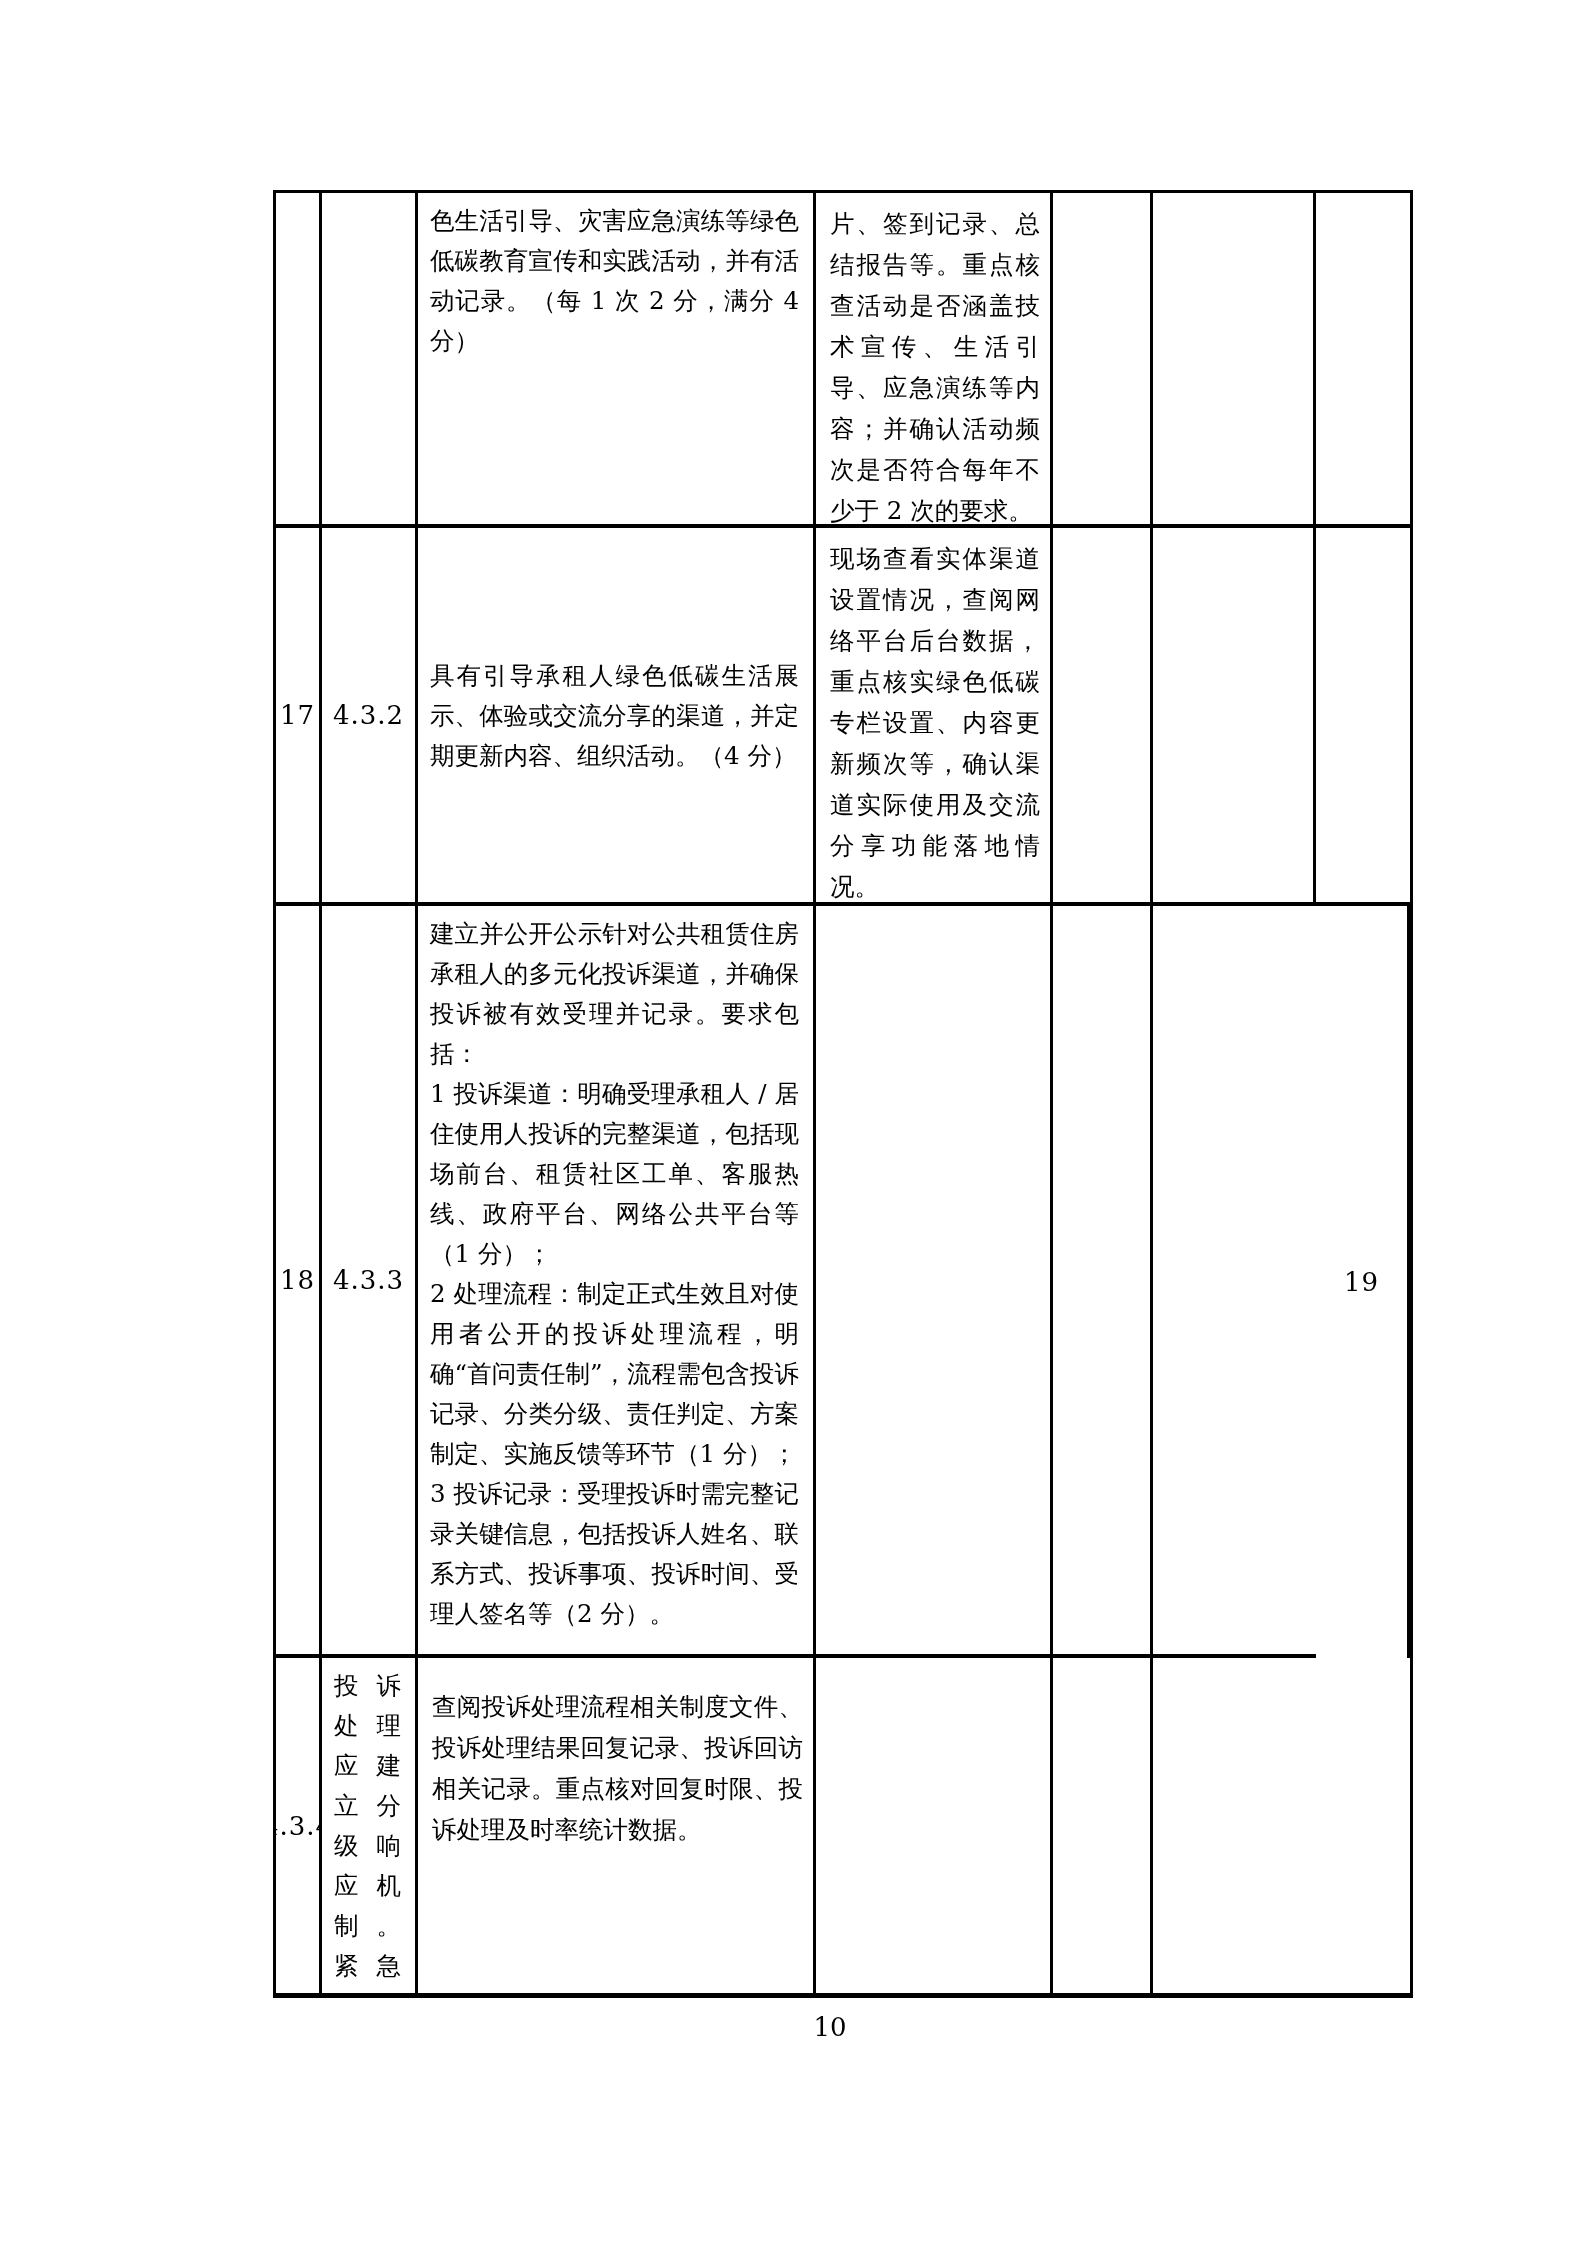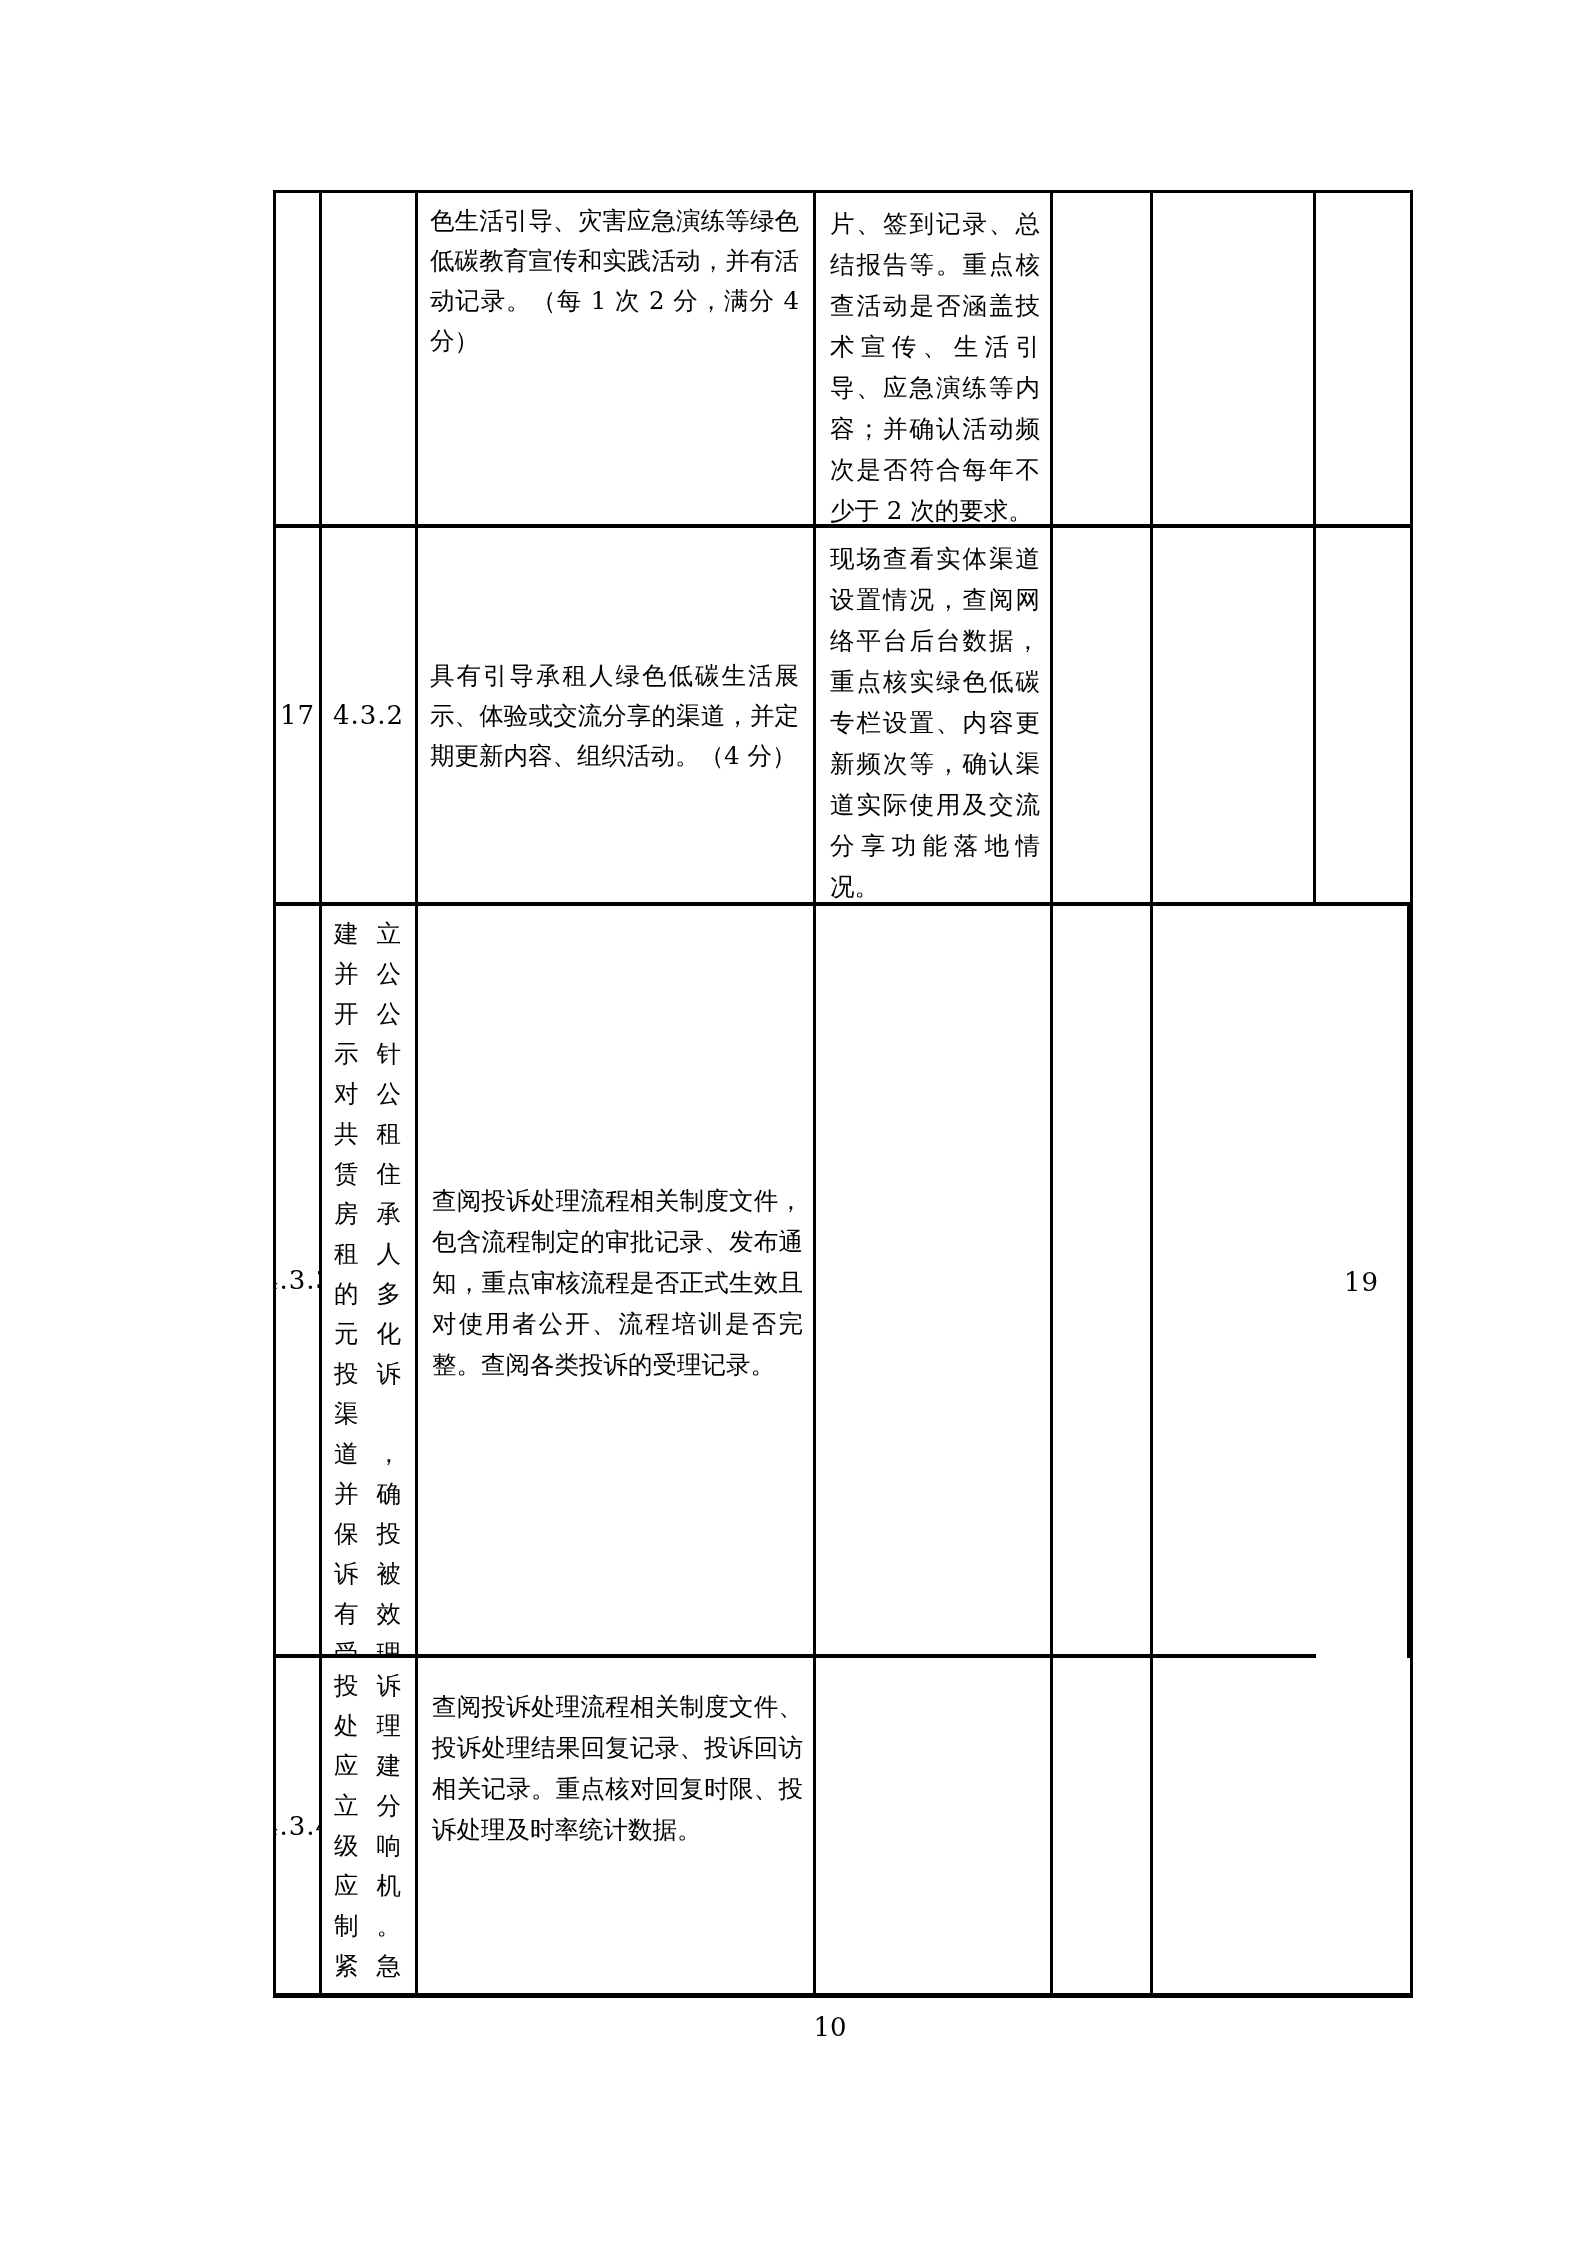--- a/index.html
+++ b/index.html
@@ -77,26 +77,26 @@
     <div class="cell last-col"></div>
 
     <div class="cell center num">17</div>
     <div class="cell center num">4.3.2</div>
     <div class="cell v-mid txt criteria">具有引导承租人绿色低碳生活展示、体验或交流分享的渠道，并定期更新内容、组织活动。（4 分）</div>
     <div class="cell v-top txt method">现场查看实体渠道设置情况，查阅网络平台后台数据，重点核实绿色低碳专栏设置、内容更新频次等，确认渠道实际使用及交流分享功能落地情况。</div>
     <div class="cell"></div>
     <div class="cell"></div>
     <div class="cell last-col"></div>
 
+    <div class="cell center num">18</div>
     <div class="cell center num">4.3.3</div>
     <div class="cell v-top txt criteria">建立并公开公示针对公共租赁住房承租人的多元化投诉渠道，并确保投诉被有效受理并记录。要求包括：
 1 投诉渠道：明确受理承租人 / 居住使用人投诉的完整渠道，包括现场前台、租赁社区工单、客服热线、政府平台、网络公共平台等（1 分）；
 2 处理流程：制定正式生效且对使用者公开的投诉处理流程，明确“首问责任制”，流程需包含投诉记录、分类分级、责任判定、方案制定、实施反馈等环节（1 分）；
 3 投诉记录：受理投诉时需完整记录关键信息，包括投诉人姓名、联系方式、投诉事项、投诉时间、受理人签名等（2 分）。</div>
-    <div class="cell v-mid txt method">查阅投诉处理流程相关制度文件，包含流程制定的审批记录、发布通知，重点审核流程是否正式生效且对使用者公开、流程培训是否完整。查阅各类投诉的受理记录。</div>
     <div class="cell"></div>
     <div class="cell"></div>
     <div class="cell last-col"></div>
 
     <div class="cell center num last-row">19</div>
     <div class="cell center num last-row">4.3.4</div>
     <div class="cell v-top txt criteria last-row">投诉处理应建立分级响应机制。紧急类投诉需立即响应，并按制度规定时限办结（1 分）；非紧急类投诉需在 5 个工作日内回复处理结果，无法即时解决的需按规定频率向投诉人反馈处理进度（1 分）。投诉处理及时率与回访率均应达到 100%。（2 分）</div>
     <div class="cell v-top txt method pad-more last-row">查阅投诉处理流程相关制度文件、投诉处理结果回复记录、投诉回访相关记录。重点核对回复时限、投诉处理及时率统计数据。</div>
     <div class="cell last-row"></div>
     <div class="cell last-row"></div>

